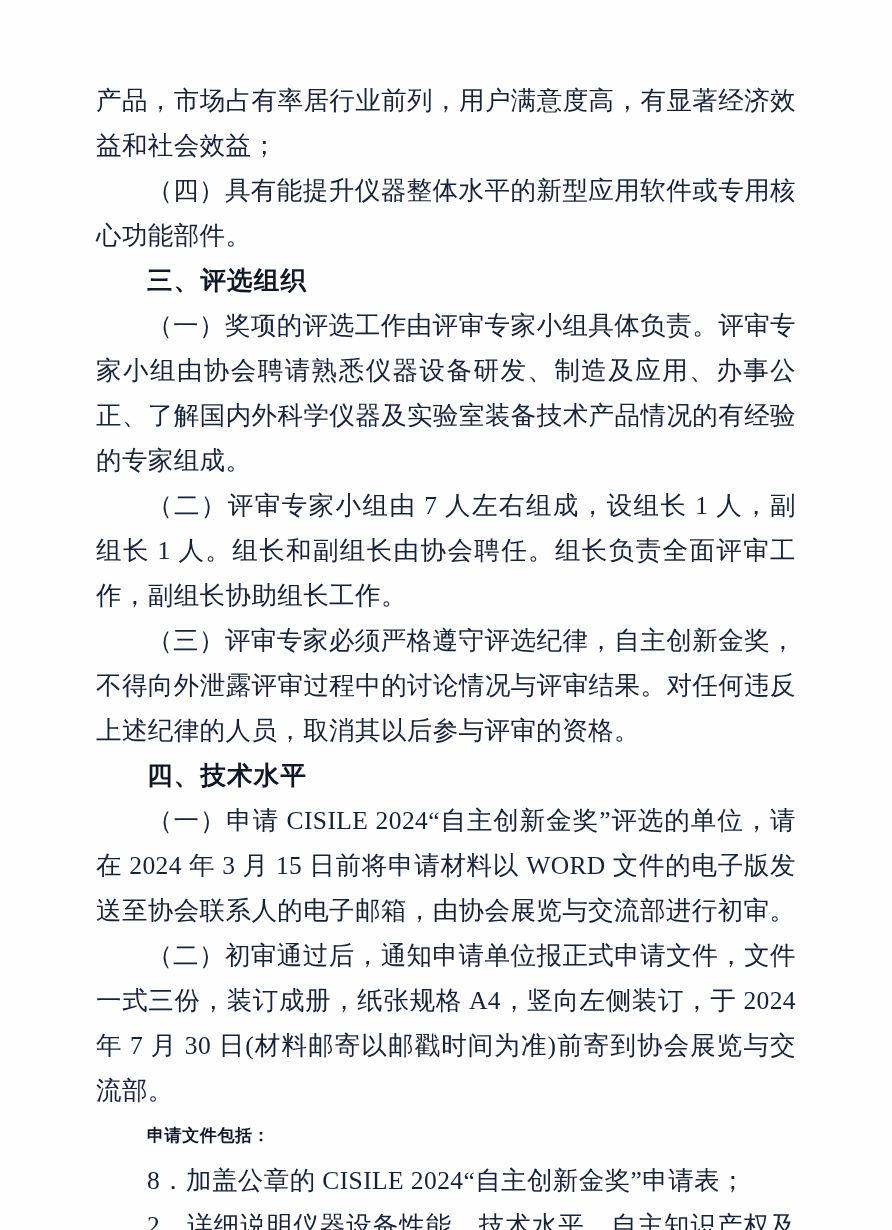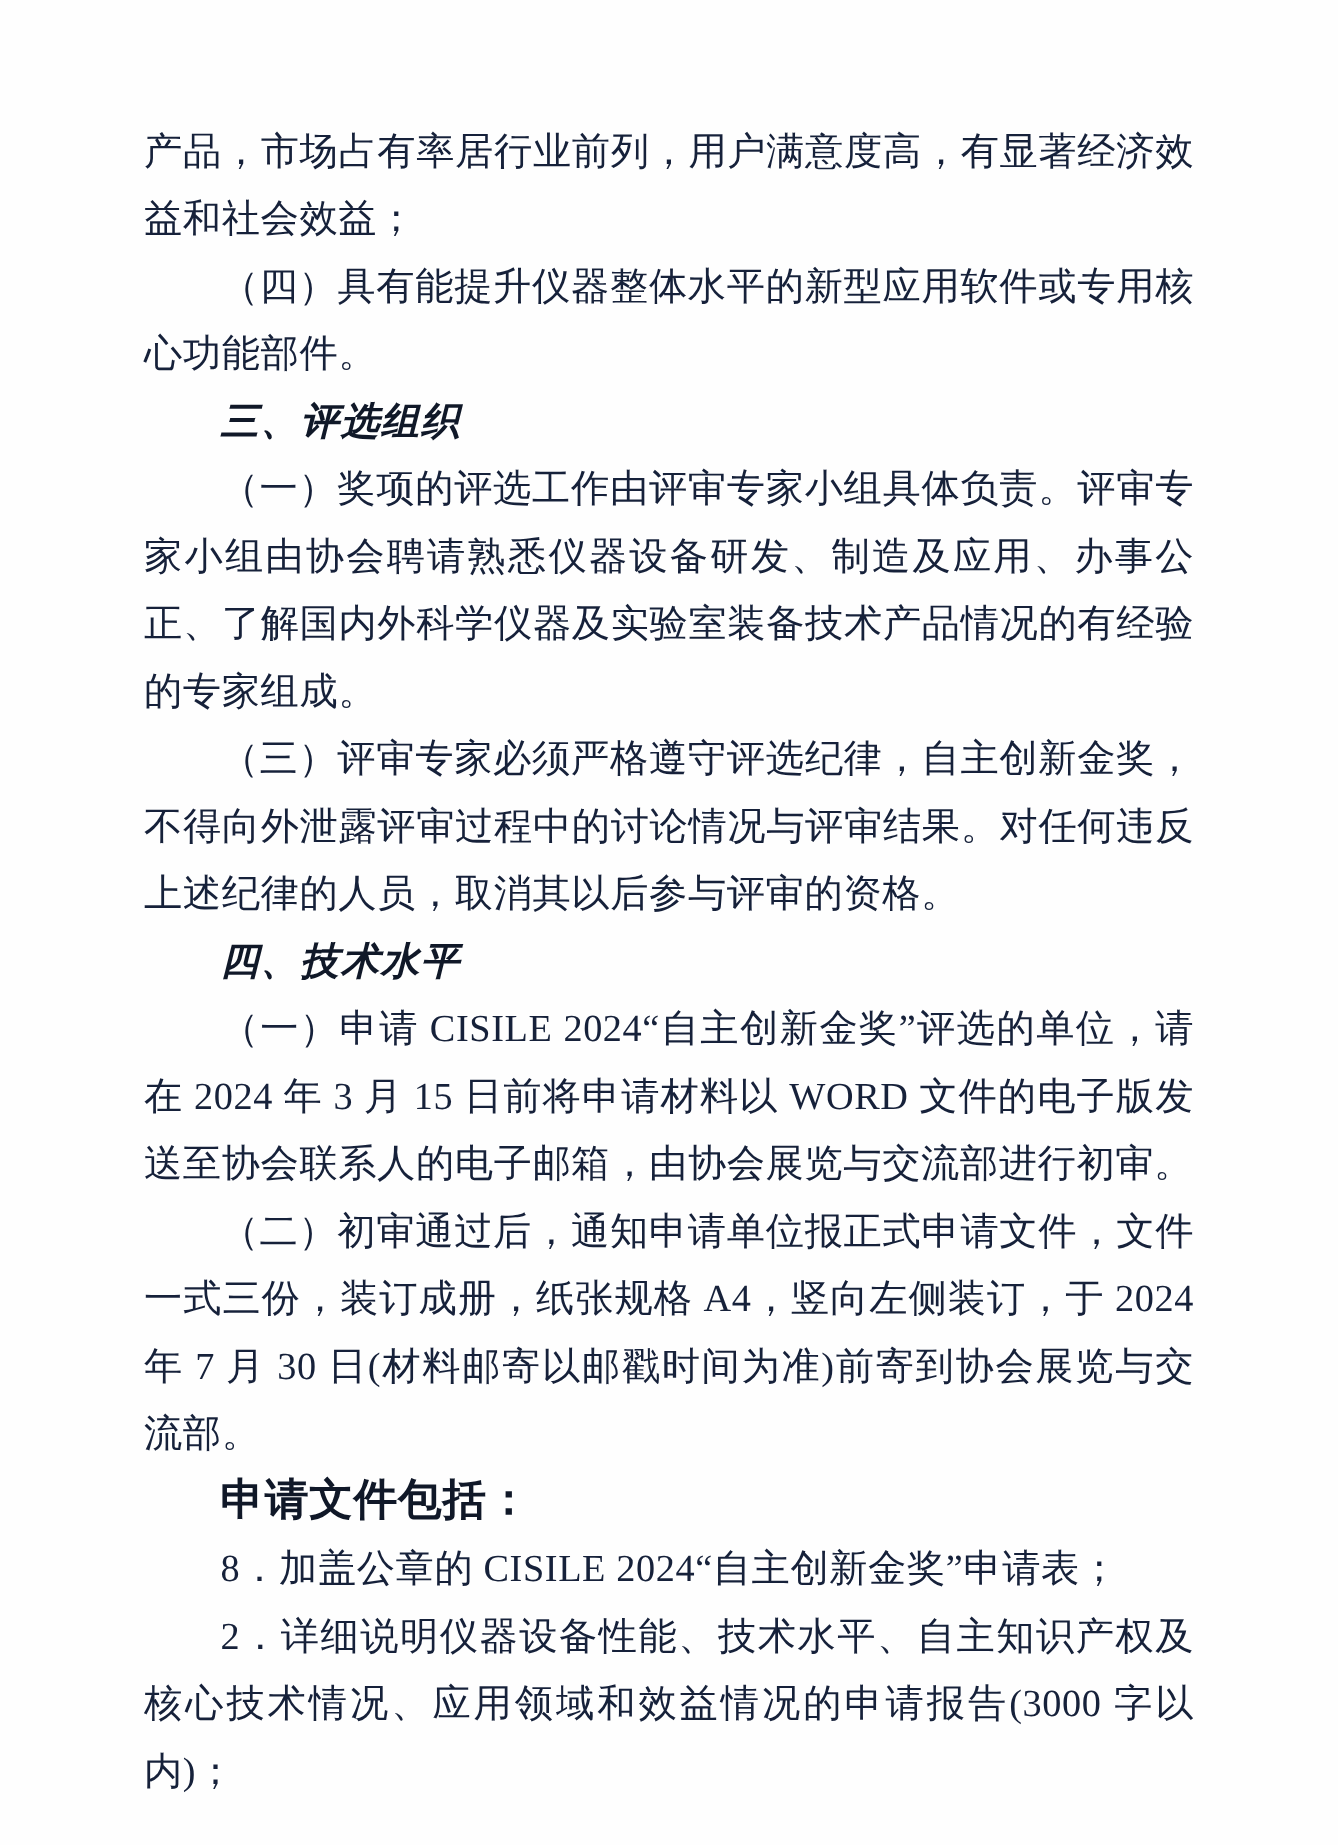--- a/index.html
+++ b/index.html
@@ -45,24 +45,23 @@
     text-indent: 51px;
   }
   .heading {
     font-size: 25.5px;
     line-height: 45px;
     font-weight: bold;
     text-indent: 51px;
     margin: 0;
     color: #101828;
     letter-spacing: 1.2px;
-    font-style: italic;
   }
   .subheading {
-    font-size: 29px;
+    font-size: 17px;
     line-height: 45px;
     font-weight: bold;
     text-indent: 51px;
     margin: 0;
     color: #101828;
     letter-spacing: 0.6px;
   }
   .block {
     margin: 0;
   }
@@ -74,20 +73,21 @@
   <div class="content">
 
     <p class="para block">产品，市场占有率居行业前列，用户满意度高，有显著经济效益和社会效益；</p>
 
     <p class="para indent block">（四）具有能提升仪器整体水平的新型应用软件或专用核心功能部件。</p>
 
     <p class="heading block">三、评选组织</p>
 
     <p class="para indent block">（一）奖项的评选工作由评审专家小组具体负责。评审专家小组由协会聘请熟悉仪器设备研发、制造及应用、办事公正、了解国内外科学仪器及实验室装备技术产品情况的有经验的专家组成。</p>
 
+    <p class="para indent block">（二）评审专家小组由 7 人左右组成，设组长 1 人，副组长 1 人。组长和副组长由协会聘任。组长负责全面评审工作，副组长协助组长工作。</p>
 
     <p class="para indent block">（三）评审专家必须严格遵守评选纪律，自主创新金奖，不得向外泄露评审过程中的讨论情况与评审结果。对任何违反上述纪律的人员，取消其以后参与评审的资格。</p>
 
     <p class="heading block">四、技术水平</p>
 
     <p class="para indent block">（一）申请 CISILE 2024“自主创新金奖”评选的单位，请在 2024 年 3 月 15 日前将申请材料以 WORD 文件的电子版发送至协会联系人的电子邮箱，由协会展览与交流部进行初审。</p>
 
     <p class="para indent block">（二）初审通过后，通知申请单位报正式申请文件，文件一式三份，装订成册，纸张规格 A4，竖向左侧装订，于 2024 年 7 月 30 日(材料邮寄以邮戳时间为准)前寄到协会展览与交流部。</p>
 
     <p class="subheading block">申请文件包括：</p>

